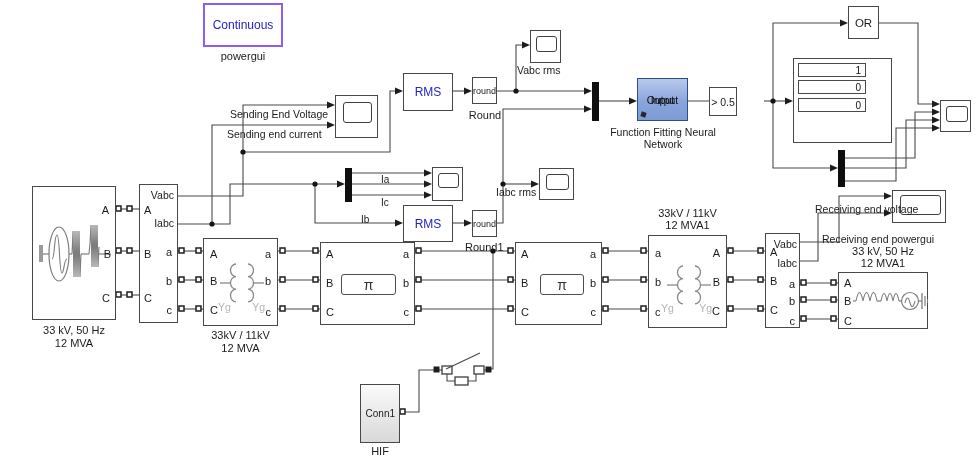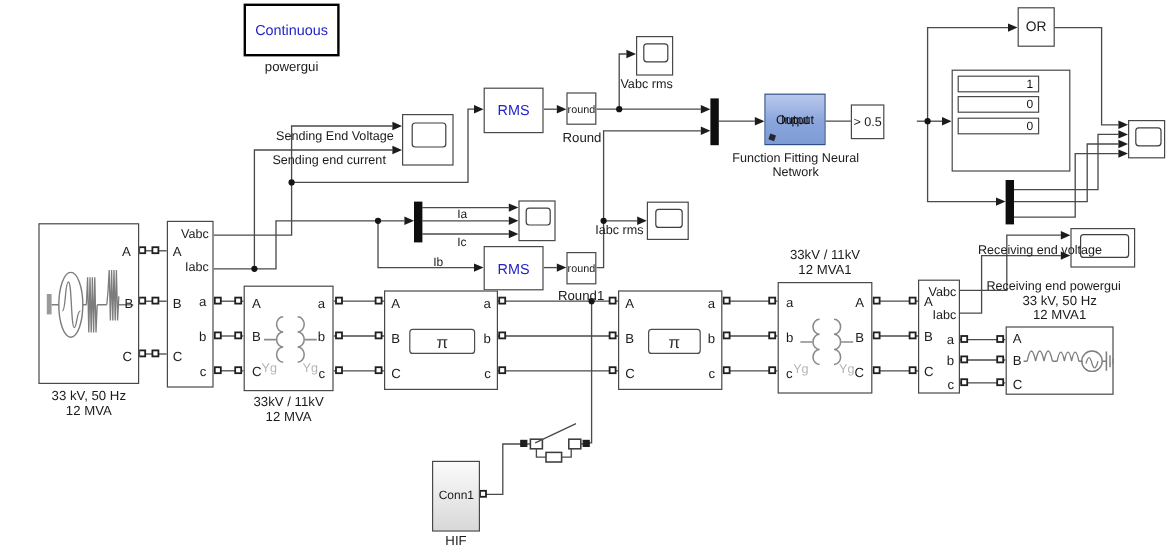--- a/index.html
+++ b/index.html
@@ -161,21 +161,21 @@
       <circle cx="493" cy="251" r="2.6" fill="#141414"></circle>
       <circle cx="773" cy="101" r="2.6" fill="#141414"></circle>
       <rect x="442" y="366" width="10" height="8" fill="#fff" stroke="#3d3d3d" stroke-width="1.3"></rect>
       <rect x="474" y="366" width="10" height="8" fill="#fff" stroke="#3d3d3d" stroke-width="1.3"></rect>
       <line x1="446" y1="369" x2="480" y2="353" stroke="#4a4a4a" stroke-width="1.1"></line>
       <polyline points="447,374 447,381 455,381" fill="none" stroke="#4a4a4a" stroke-width="1.1"></polyline>
       <rect x="455" y="377" width="13" height="8" fill="#fff" stroke="#3d3d3d" stroke-width="1.3"></rect>
       <polyline points="468,381 476,381 476,374" fill="none" stroke="#4a4a4a" stroke-width="1.1"></polyline>
     </svg>
 
-  <div class="blk" style="left:203px;top:3px;width:80px;height:44px;border:2px solid #000000;">
+  <div class="blk" style="left:203px;top:3px;width:80px;height:44px;border:2px solid #8b5cf6;">
     <div class="ctr">
         <span class="bluetext" style="font-size:12px;">Continuous</span>
       </div>
   </div>
   <div class="cap" style="left:203px;top:50px;width:80px;">powergui</div>
 
   <div class="blk" style="left:32px;top:186px;width:84px;height:134px;">
     <svg class="icon" width="84" height="134">
       <rect x="6" y="58" width="4" height="17" fill="#9a9a9a"></rect>
       <line x1="10" y1="67" x2="16" y2="67" stroke="#7d7d7d" stroke-width="1.2"></line>

